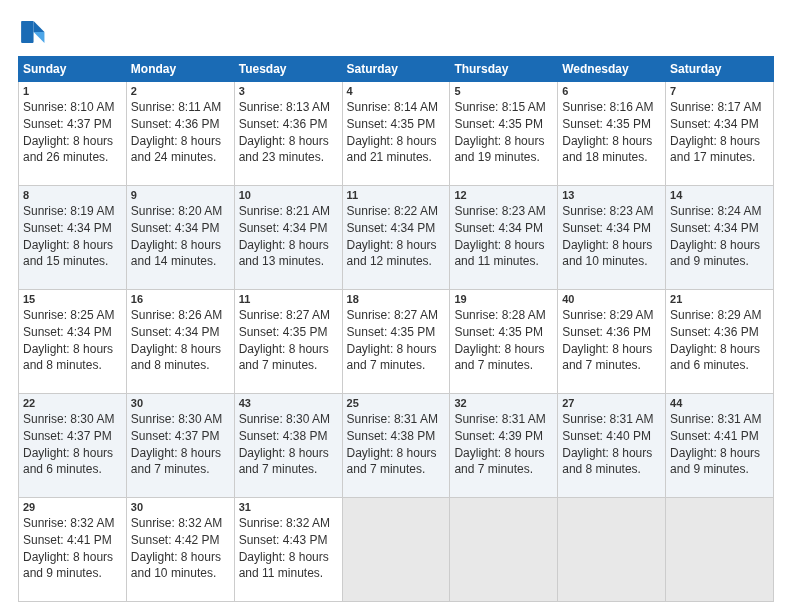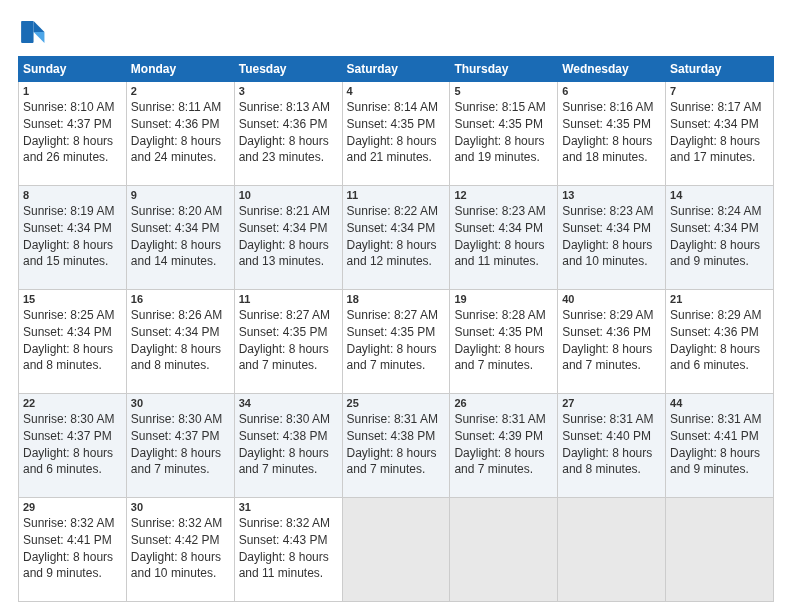--- a/index.html
+++ b/index.html
@@ -226,29 +226,29 @@
         <tr>
           <td>
             <span class="day-num">22</span>
             <div class="day-info">Sunrise: 8:30 AM<br>Sunset: 4:37 PM<br>Daylight: 8 hours and 6 minutes.</div>
           </td>
           <td>
             <span class="day-num">30</span>
             <div class="day-info">Sunrise: 8:30 AM<br>Sunset: 4:37 PM<br>Daylight: 8 hours and 7 minutes.</div>
           </td>
           <td>
-            <span class="day-num">34</span>
+            <span class="day-num">43</span>
             <div class="day-info">Sunrise: 8:30 AM<br>Sunset: 4:38 PM<br>Daylight: 8 hours and 7 minutes.</div>
           </td>
           <td>
             <span class="day-num">25</span>
             <div class="day-info">Sunrise: 8:31 AM<br>Sunset: 4:38 PM<br>Daylight: 8 hours and 7 minutes.</div>
           </td>
           <td>
-            <span class="day-num">26</span>
+            <span class="day-num">32</span>
             <div class="day-info">Sunrise: 8:31 AM<br>Sunset: 4:39 PM<br>Daylight: 8 hours and 7 minutes.</div>
           </td>
           <td>
             <span class="day-num">27</span>
             <div class="day-info">Sunrise: 8:31 AM<br>Sunset: 4:40 PM<br>Daylight: 8 hours and 8 minutes.</div>
           </td>
           <td>
             <span class="day-num">44</span>
             <div class="day-info">Sunrise: 8:31 AM<br>Sunset: 4:41 PM<br>Daylight: 8 hours and 9 minutes.</div>
           </td>

